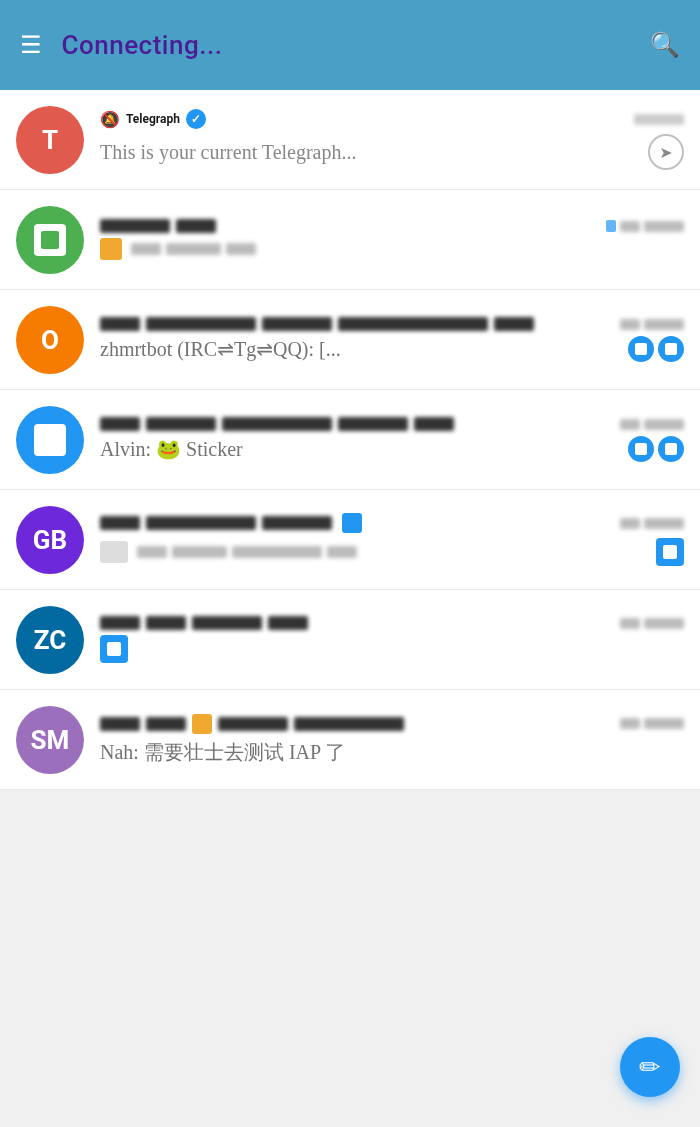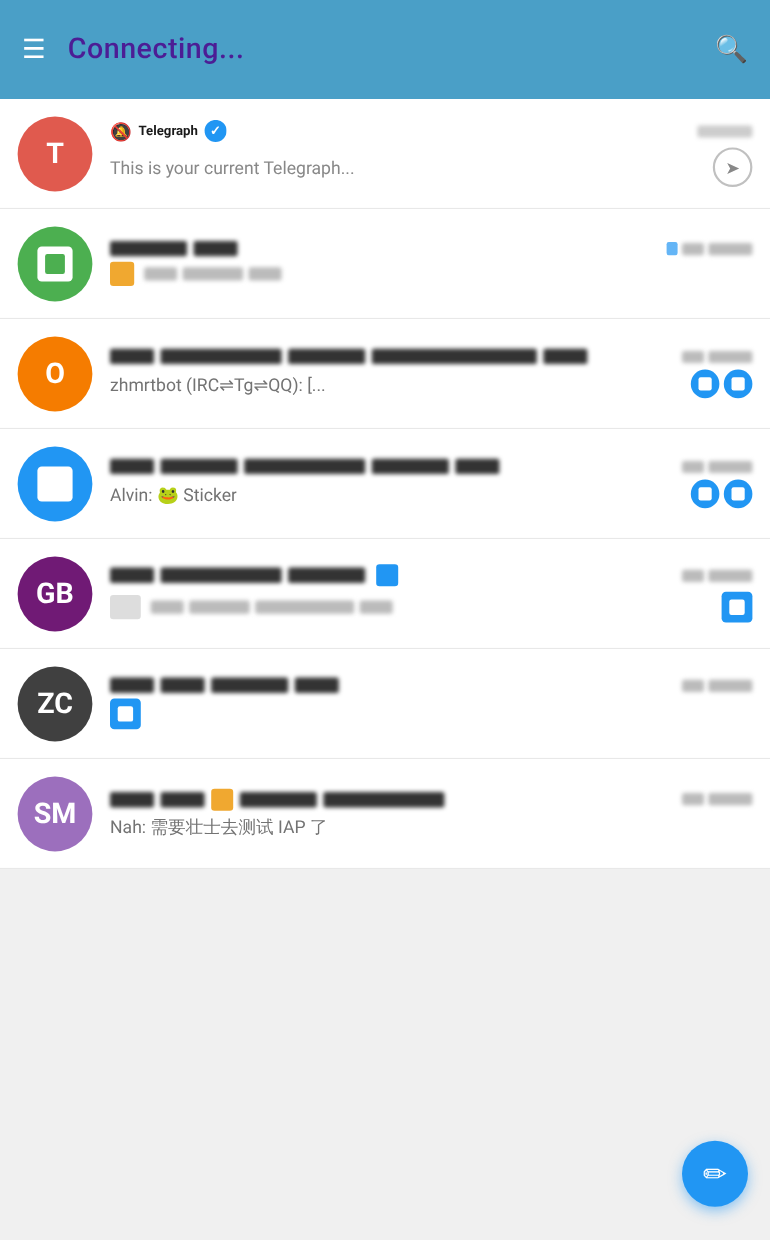--- a/index.html
+++ b/index.html
@@ -69,22 +69,22 @@
       font-size: 26px;
       font-weight: bold;
       color: white;
       flex-shrink: 0;
       margin-right: 16px;
     }
     .avatar-red { background: #e05a4e; }
     .avatar-green { background: #4caf50; }
     .avatar-orange { background: #f57c00; }
     .avatar-blue { background: #2196f3; }
-    .avatar-green2 { background: #701a75; }
-    .avatar-green3 { background: #404040; }
+    .avatar-green2 { background: #6d28d9; }
+    .avatar-green3 { background: #0369a1; }
     .avatar-purple { background: #9c6fbd; }
 
     
     .chat-content {
       flex: 1;
       min-width: 0;
       display: flex;
       flex-direction: column;
       gap: 5px;
     }
@@ -110,26 +110,27 @@
       display: flex;
       align-items: center;
       gap: 4px;
     }
     .chat-bottom-row {
       display: flex;
       justify-content: space-between;
       align-items: center;
     }
     .chat-preview {
-      font-size: 16px;
+      font-size: 20px;
       color: #888;
       white-space: nowrap;
       overflow: hidden;
       text-overflow: ellipsis;
       max-width: 440px;
+      font-family: Liberation Serif, serif;
     }
     .chat-preview.colored {
       color: #737373;
     }
 
     
     .verified-badge {
       width: 20px;
       height: 20px;
       background: #2196f3;

